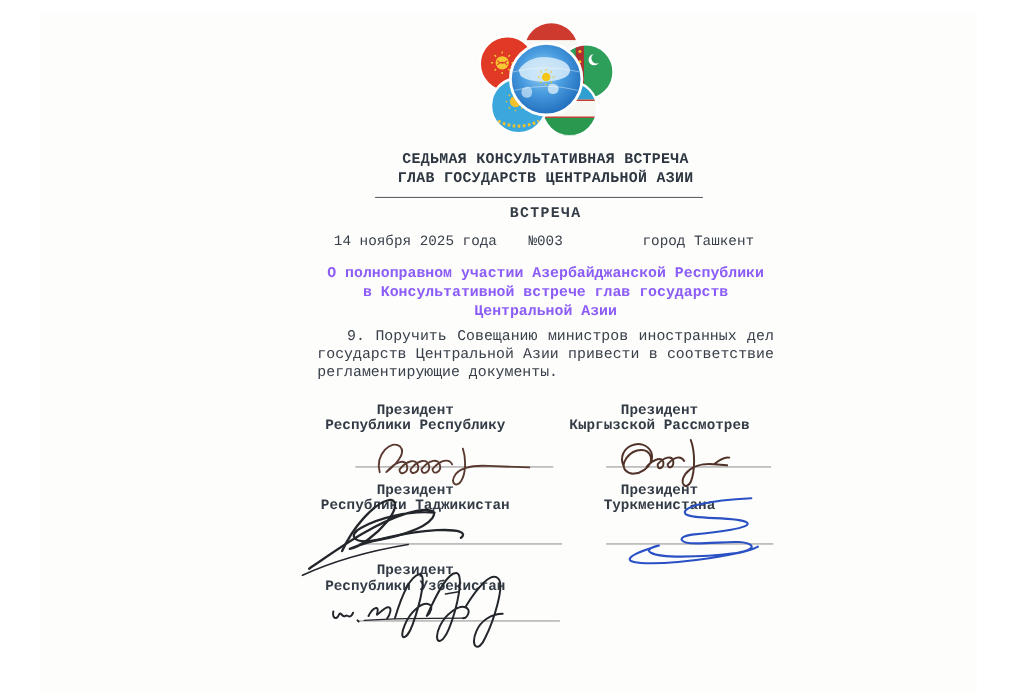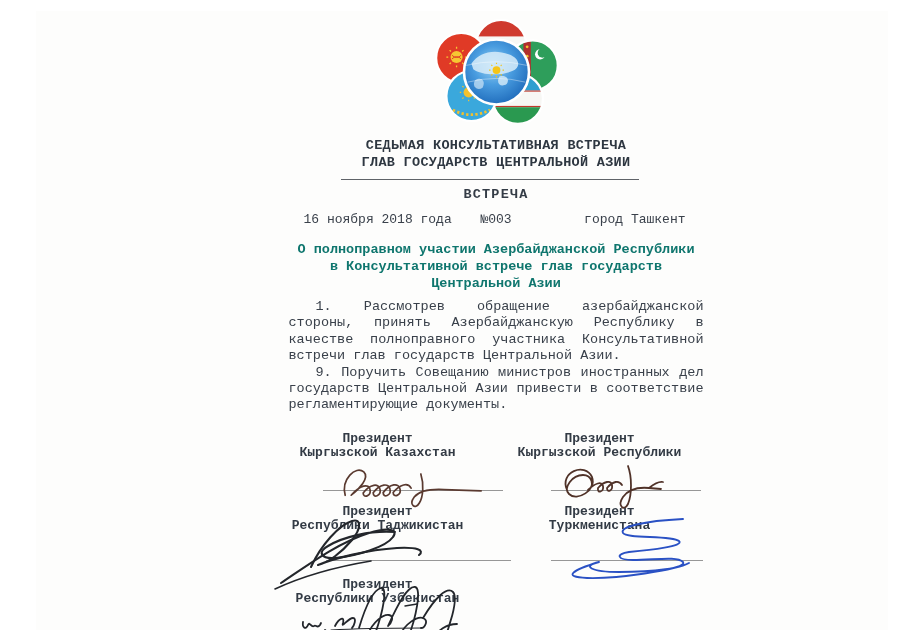--- a/index.html
+++ b/index.html
@@ -18,21 +18,21 @@
   .logo-wrap { margin-top:8px; text-align:center; height:106px; }
   .title-block { margin-top:12px; text-align:center; }
   .title-line { font-weight:bold; font-size:13.5px; line-height:17px; letter-spacing:0.3px; color:#2e3741; }
   .rule { margin-top:8px; margin-left:52px; width:298px; border-bottom:1.2px solid #5f6368; }
   .doctype { margin-top:7px; text-align:center; font-weight:bold; font-size:13.5px; letter-spacing:1.2px; color:#343c46; }
   .meta-row { margin-top:10px; display:flex; font-size:13px; color:#3a414b; }
   .meta-date  { flex:0 0 40%; text-align:left;  padding-left:15px; }
   .meta-number{ flex:0 0 20%; text-align:center; }
   .meta-place { flex:0 0 40%; text-align:right; padding-right:18px; }
   .subject-block { margin-top:14px; text-align:center; }
-  .subject-line { font-weight:bold; font-size:13.5px; line-height:17px; color:#0f766e; }
+  .subject-line { font-weight:bold; font-size:13.5px; line-height:17px; color:#8b5cf6; }
   .body-block { margin-top:7px; }
   .body-para {
     font-size:13.5px; line-height:16.4px; color:#39404a;
     text-align:justify; text-indent:27px;
   }
   .sig-grid { margin-top:18px; width:400px; }
   .sig-row { display:flex;gap:44px; }
   .sig-cell { position:relative; width:200px; }
   .sig-title { text-align:center; font-weight:bold; font-size:13px; line-height:14px; color:#333b45; }
   .sig-area { position:relative; }
@@ -147,52 +147,51 @@
     <div class="title-block">
       <div class="title-line">СЕДЬМАЯ КОНСУЛЬТАТИВНАЯ ВСТРЕЧА</div>
       <div class="title-line">ГЛАВ ГОСУДАРСТВ ЦЕНТРАЛЬНОЙ АЗИИ</div>
     </div>
 
     <div class="rule"></div>
 
     <div class="doctype">ВСТРЕЧА</div>
 
     <div class="meta-row">
-      <span class="meta-date">16 ноября 2018 года</span>
+      <span class="meta-date">14 ноября 2025 года</span>
       <span class="meta-number">№003</span>
       <span class="meta-place">город Ташкент</span>
     </div>
 
     <div class="subject-block">
       <div class="subject-line">О полноправном участии Азербайджанской Республики</div>
       <div class="subject-line">в Консультативной встрече глав государств Центральной Азии</div>
     </div>
 
     <div class="body-block">
-      <p class="body-para">1. Рассмотрев обращение азербайджанской стороны, принять Азербайджанскую Республику в качестве полноправного участника Консультативной встречи глав государств Центральной Азии.</p>
       <p class="body-para">9. Поручить Совещанию министров иностранных дел государств Центральной Азии привести в соответствие регламентирующие документы.</p>
     </div>
 
     <div class="sig-grid">
 
       <div class="sig-row r1">
         <div class="sig-cell">
           <div class="sig-title">Президент</div>
-          <div class="sig-title">Кыргызской Казахстан</div>
+          <div class="sig-title">Республики Республику</div>
           <div class="sig-area">
               <div class="sig-line sl-r1-left"></div>
             </div>
           <svg class="sig-ink ink-kz" width="180" height="55" viewBox="0 0 180 55">
             <path stroke="#5a3a30" stroke-width="1.7" d="M16 38 C12 22 27 8 35 15 C41 21 30 32 22 38 C31 28 40 26 41 33 C42 39 34 42 34 36 C41 27 50 26 51 33 C52 39 44 42 44 36 C51 27 60 26 61 33 C62 39 54 42 54 36 C61 27 70 26 71 33 C72 39 64 42 64 36 C71 28 79 26 82 32"></path>
             <path stroke="#5a3a30" stroke-width="1.7" d="M92 18 C95 28 94 41 90 47 C86 54 79 49 85 41 C90 35 101 33 115 34 L152 36"></path>
           </svg>
         </div>
         <div class="sig-cell">
           <div class="sig-title">Президент</div>
-          <div class="sig-title">Кыргызской Республики</div>
+          <div class="sig-title">Кыргызской Рассмотрев</div>
           <div class="sig-area">
               <div class="sig-line sl-r1-right"></div>
             </div>
           <svg class="sig-ink ink-kg" width="175" height="60" viewBox="0 0 175 60">
             <path stroke="#503228" stroke-width="1.8" d="M28 40 C20 22 46 12 53 27 C58 40 38 52 30 44 C24 38 33 25 44 25 C53 25 56 36 49 40 C56 33 63 31 64 36 C65 42 58 44 59 38 C65 31 72 30 73 35 C74 41 68 43 68 38 C74 31 80 30 83 35"></path>
             <path stroke="#503228" stroke-width="1.8" d="M89 16 C93 27 93 44 89 54 C85 62 78 56 84 47 C89 40 99 37 110 38 L122 39 M110 38 C115 34 120 31 124 32"></path>
           </svg>
         </div>
       </div>
 

